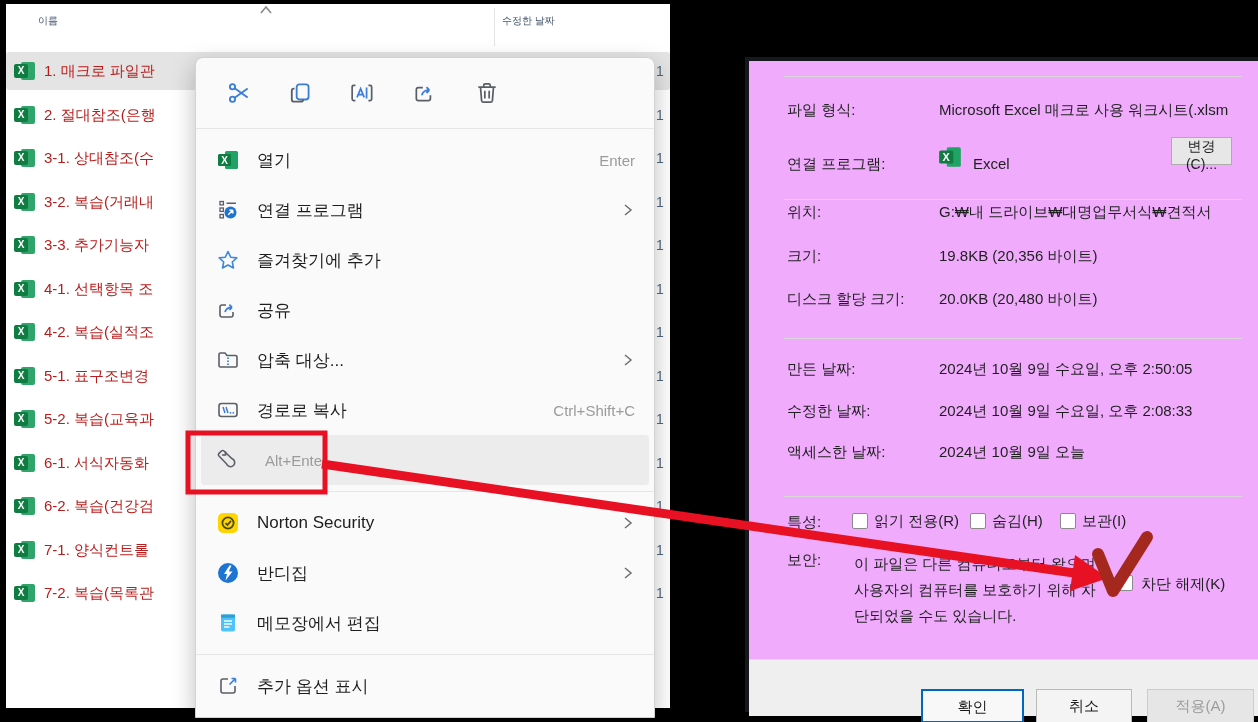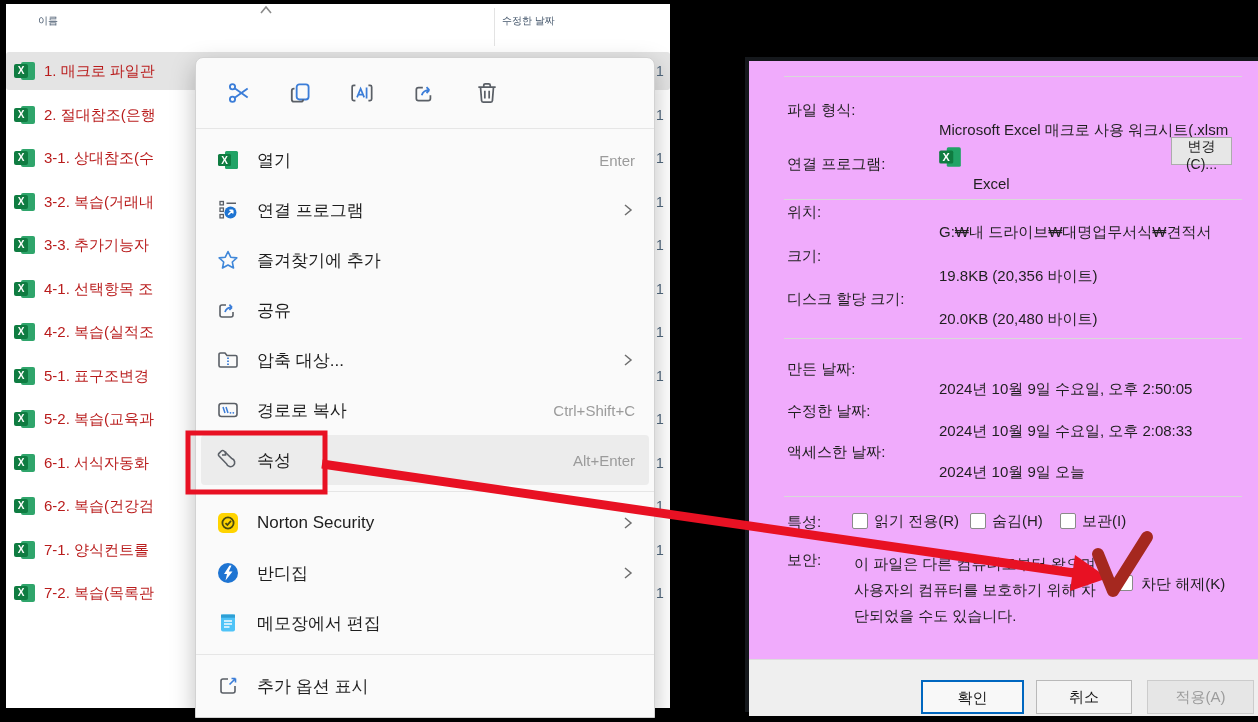--- a/index.html
+++ b/index.html
@@ -36,27 +36,27 @@
   .mil { flex:1; font-size:17px; color:#1d1d1d; white-space:nowrap; overflow:hidden; }
   .mis { font-size:15px; color:#9b9b9b; margin-left:8px; }
   .mchev { width:16px; display:flex; justify-content:flex-end; margin-left:8px; }
   .gdiv { height:1px; background:#e6e6e6; margin:6px 0; }
 
   
   #dialog { left:745px; top:57px; width:513px; height:655px; background:#f0abfc;
             border-left:4px solid #15181c; border-top:4px solid #15181c; border-bottom:5px solid #15181c; z-index:4; }
   .dsep { position:absolute; left:35px; right:16px; height:1px; background:#d9d9d9; }
   .dlabel { position:absolute; left:38px; font-size:15px; color:#1f1f1f; white-space:nowrap; }
-  .dvalue { position:absolute; left:190px; right:2px; font-size:15px; color:#1f1f1f; white-space:nowrap; overflow:hidden;margin-top:20px; }
+  .dvalue { position:absolute; left:190px; right:2px; font-size:15px; color:#1f1f1f; white-space:nowrap; overflow:hidden; }
   .chk { display:inline-block; width:16px; height:16px; border:1.4px solid #8a8a8a; border-radius:2px; background:#fff; vertical-align:-3px; }
   .chklabel { font-size:15px; color:#1f1f1f; margin-left:6px; }
   #change-btn { position:absolute; left:422px; top:76px; width:61px; height:28px; background:#e7e7e7;
                 border:1px solid #acacac; font-size:14px; color:#1f1f1f;text-align:center; }
   #dlg-footer { position:absolute; left:0; right:0; top:598px; height:57px; background:#efefef; border-top:1px solid #dcdcdc; }
-  .dbtn { position:absolute; top:20px; height:34px; font-size:15px; text-align:center; line-height:32px; }
+  .dbtn { position:absolute; top:29px; height:34px; font-size:15px; text-align:center; line-height:32px; }
   #btn-ok { left:172px; width:103px; background:#f8f8f8; border:2px solid #0067c0; color:#1a1a1a; }
   #btn-cancel { left:287px; width:96px; background:#f4f4f4; border:1px solid #b9b9b9; color:#1a1a1a; }
   #btn-apply { left:398px; width:107px; background:#e6e6e6; border:1px solid #cccccc; color:#9c9c9c; }
 
   #overlay { left:0; top:0; z-index:30; pointer-events:none; }
   svg { display:block; }
 </style>
 </head>
 <body>
 
@@ -306,21 +306,20 @@
       <span class="mis">Ctrl+Shift+C</span>
     </div>
 
     <div class="mi hovered">
       <span class="mic">
         <svg width="24" height="24" viewBox="0 0 24 24" fill="none" stroke="#5a5f66" stroke-width="1.6">
           <path d="M13.5 8.2 A4.2 4.2 0 1 0 8.2 13.5 L16 21 A1.8 1.8 0 0 0 18.6 21 L21 18.6 A1.8 1.8 0 0 0 21 16 L13.5 8.2 Z" transform="rotate(180 12 12)"></path>
           <path d="M9.5 3.5 L9.5 7 L6 7"></path>
         </svg>
       </span>
-      <span class="mil">속성</span>
       <span class="mis">Alt+Enter</span>
     </div>
 
     <div class="gdiv"></div>
 
     <div class="mi">
       <span class="mic">
         <svg width="24" height="24" viewBox="0 0 24 24">
           <rect x="2" y="2" width="20" height="20" rx="5" fill="#ffd400"></rect>
           <circle cx="12" cy="12" r="5.6" fill="none" stroke="#4a4a10" stroke-width="1.8"></circle>

